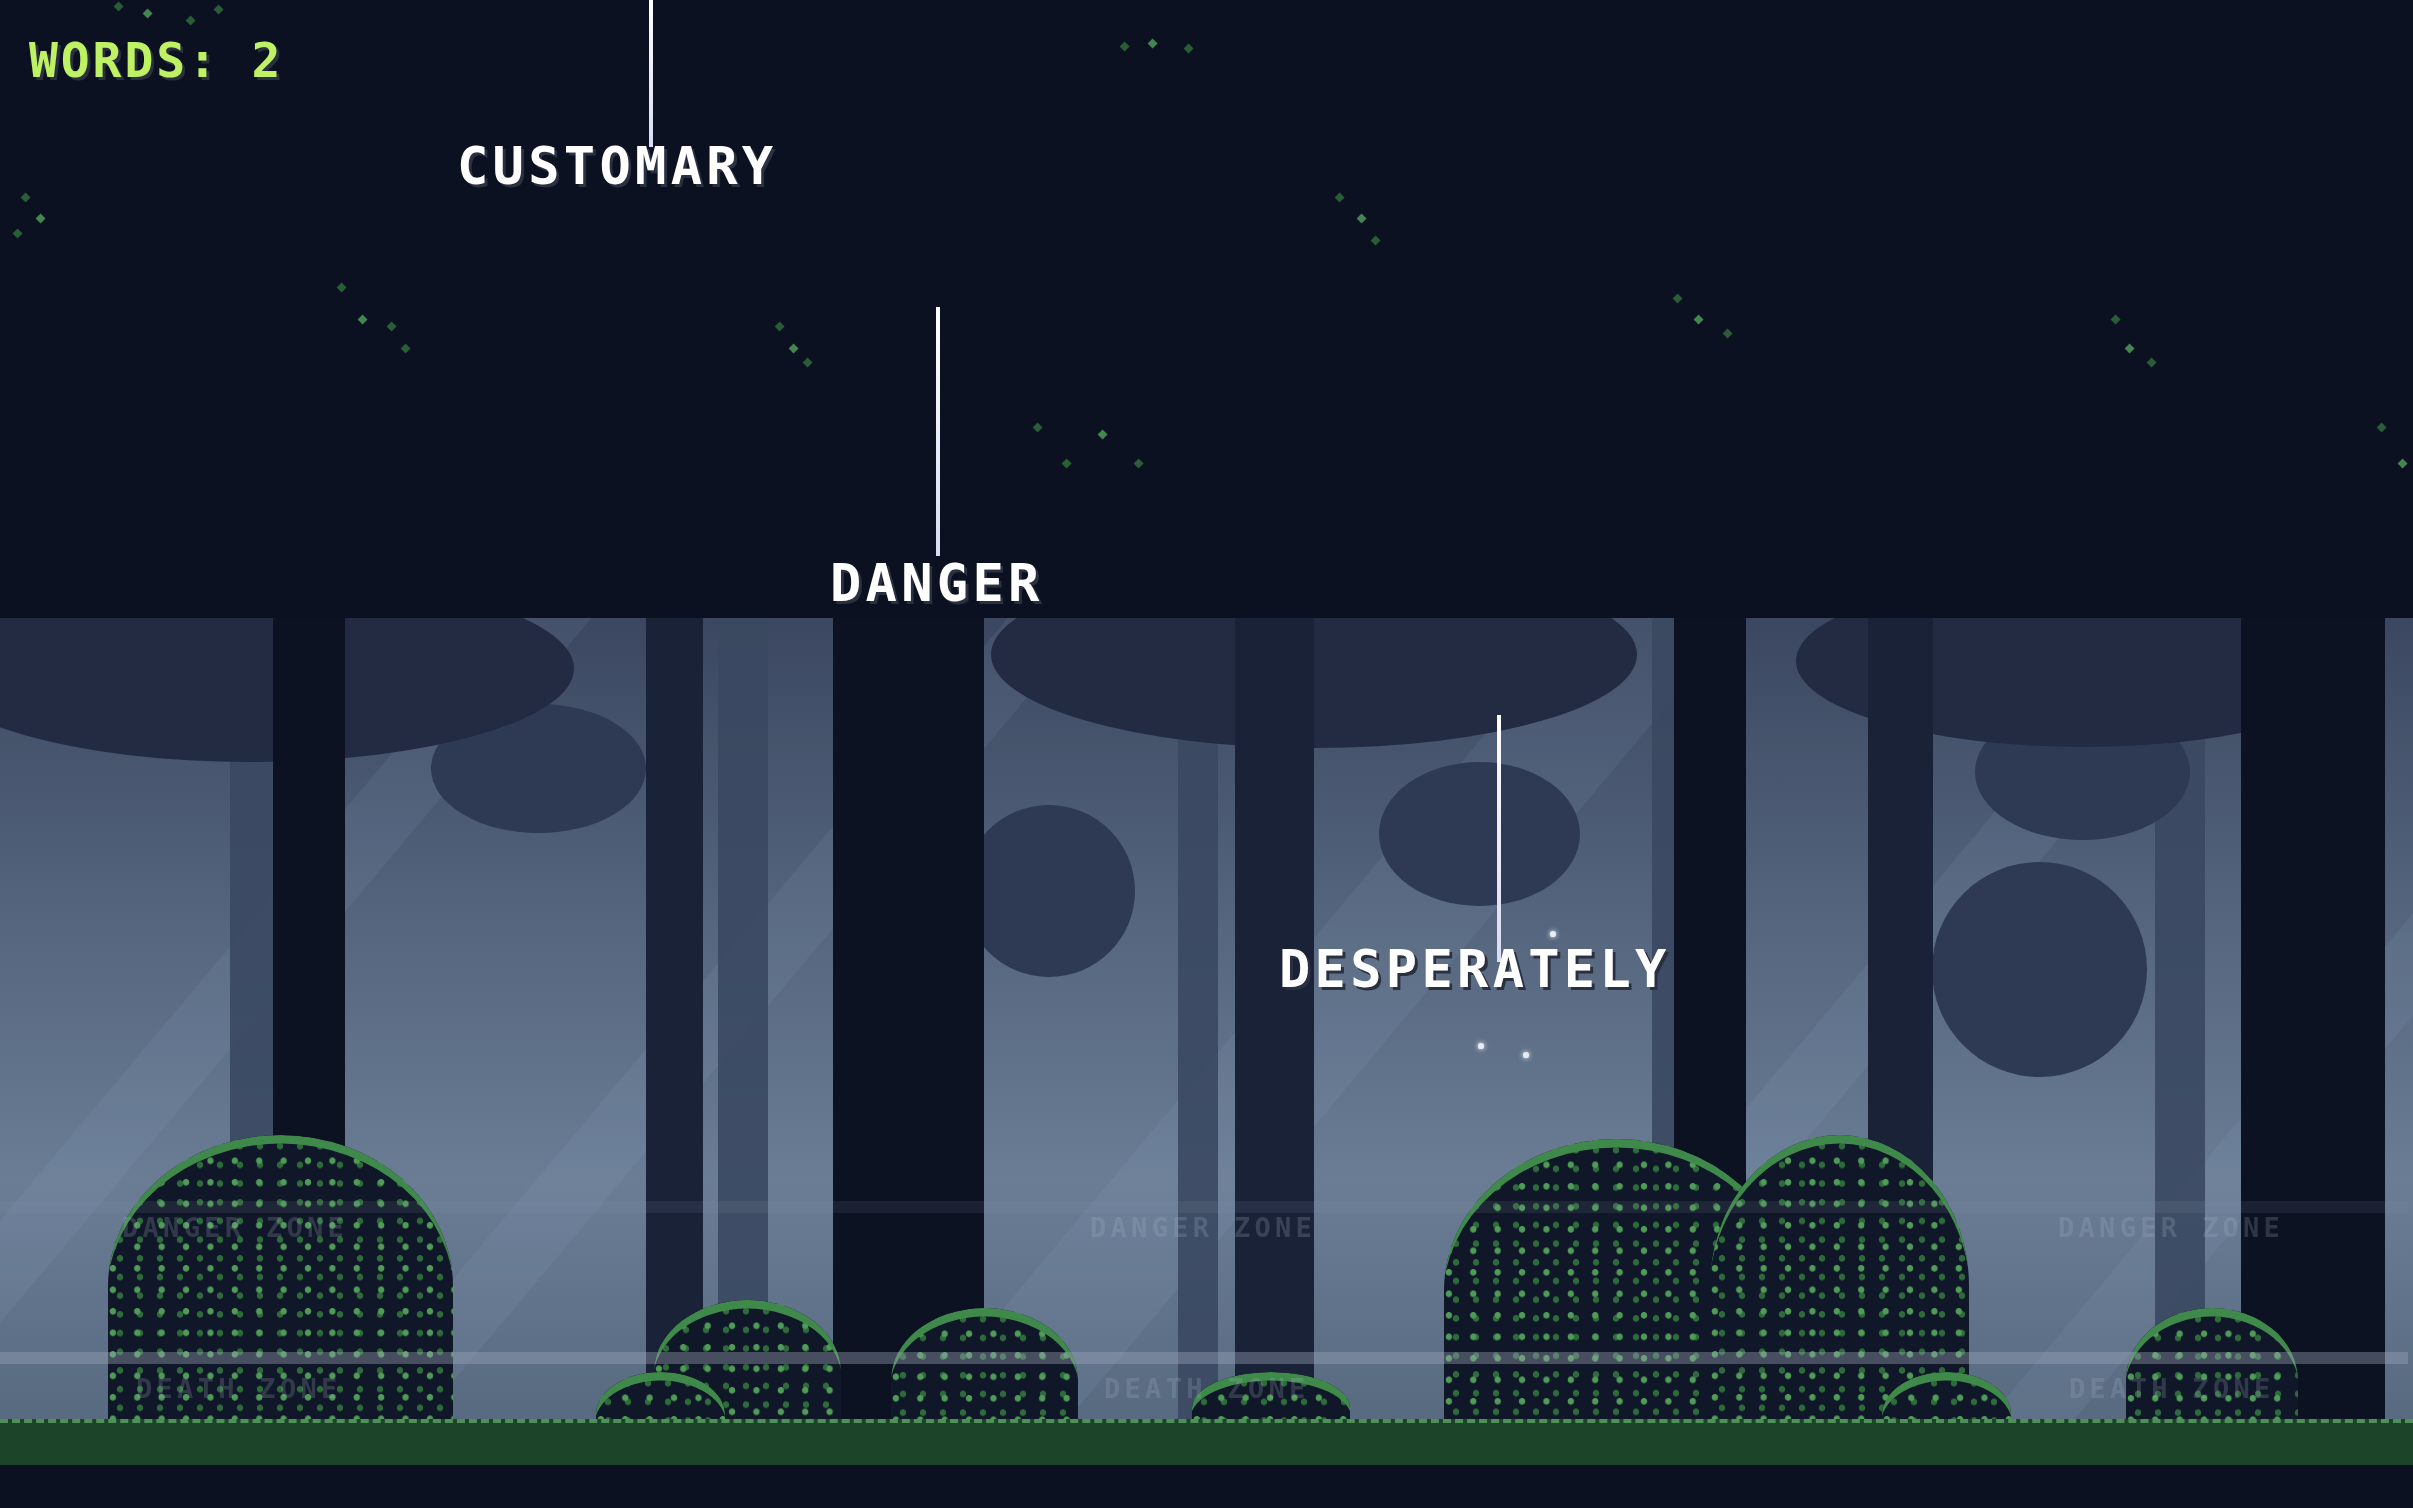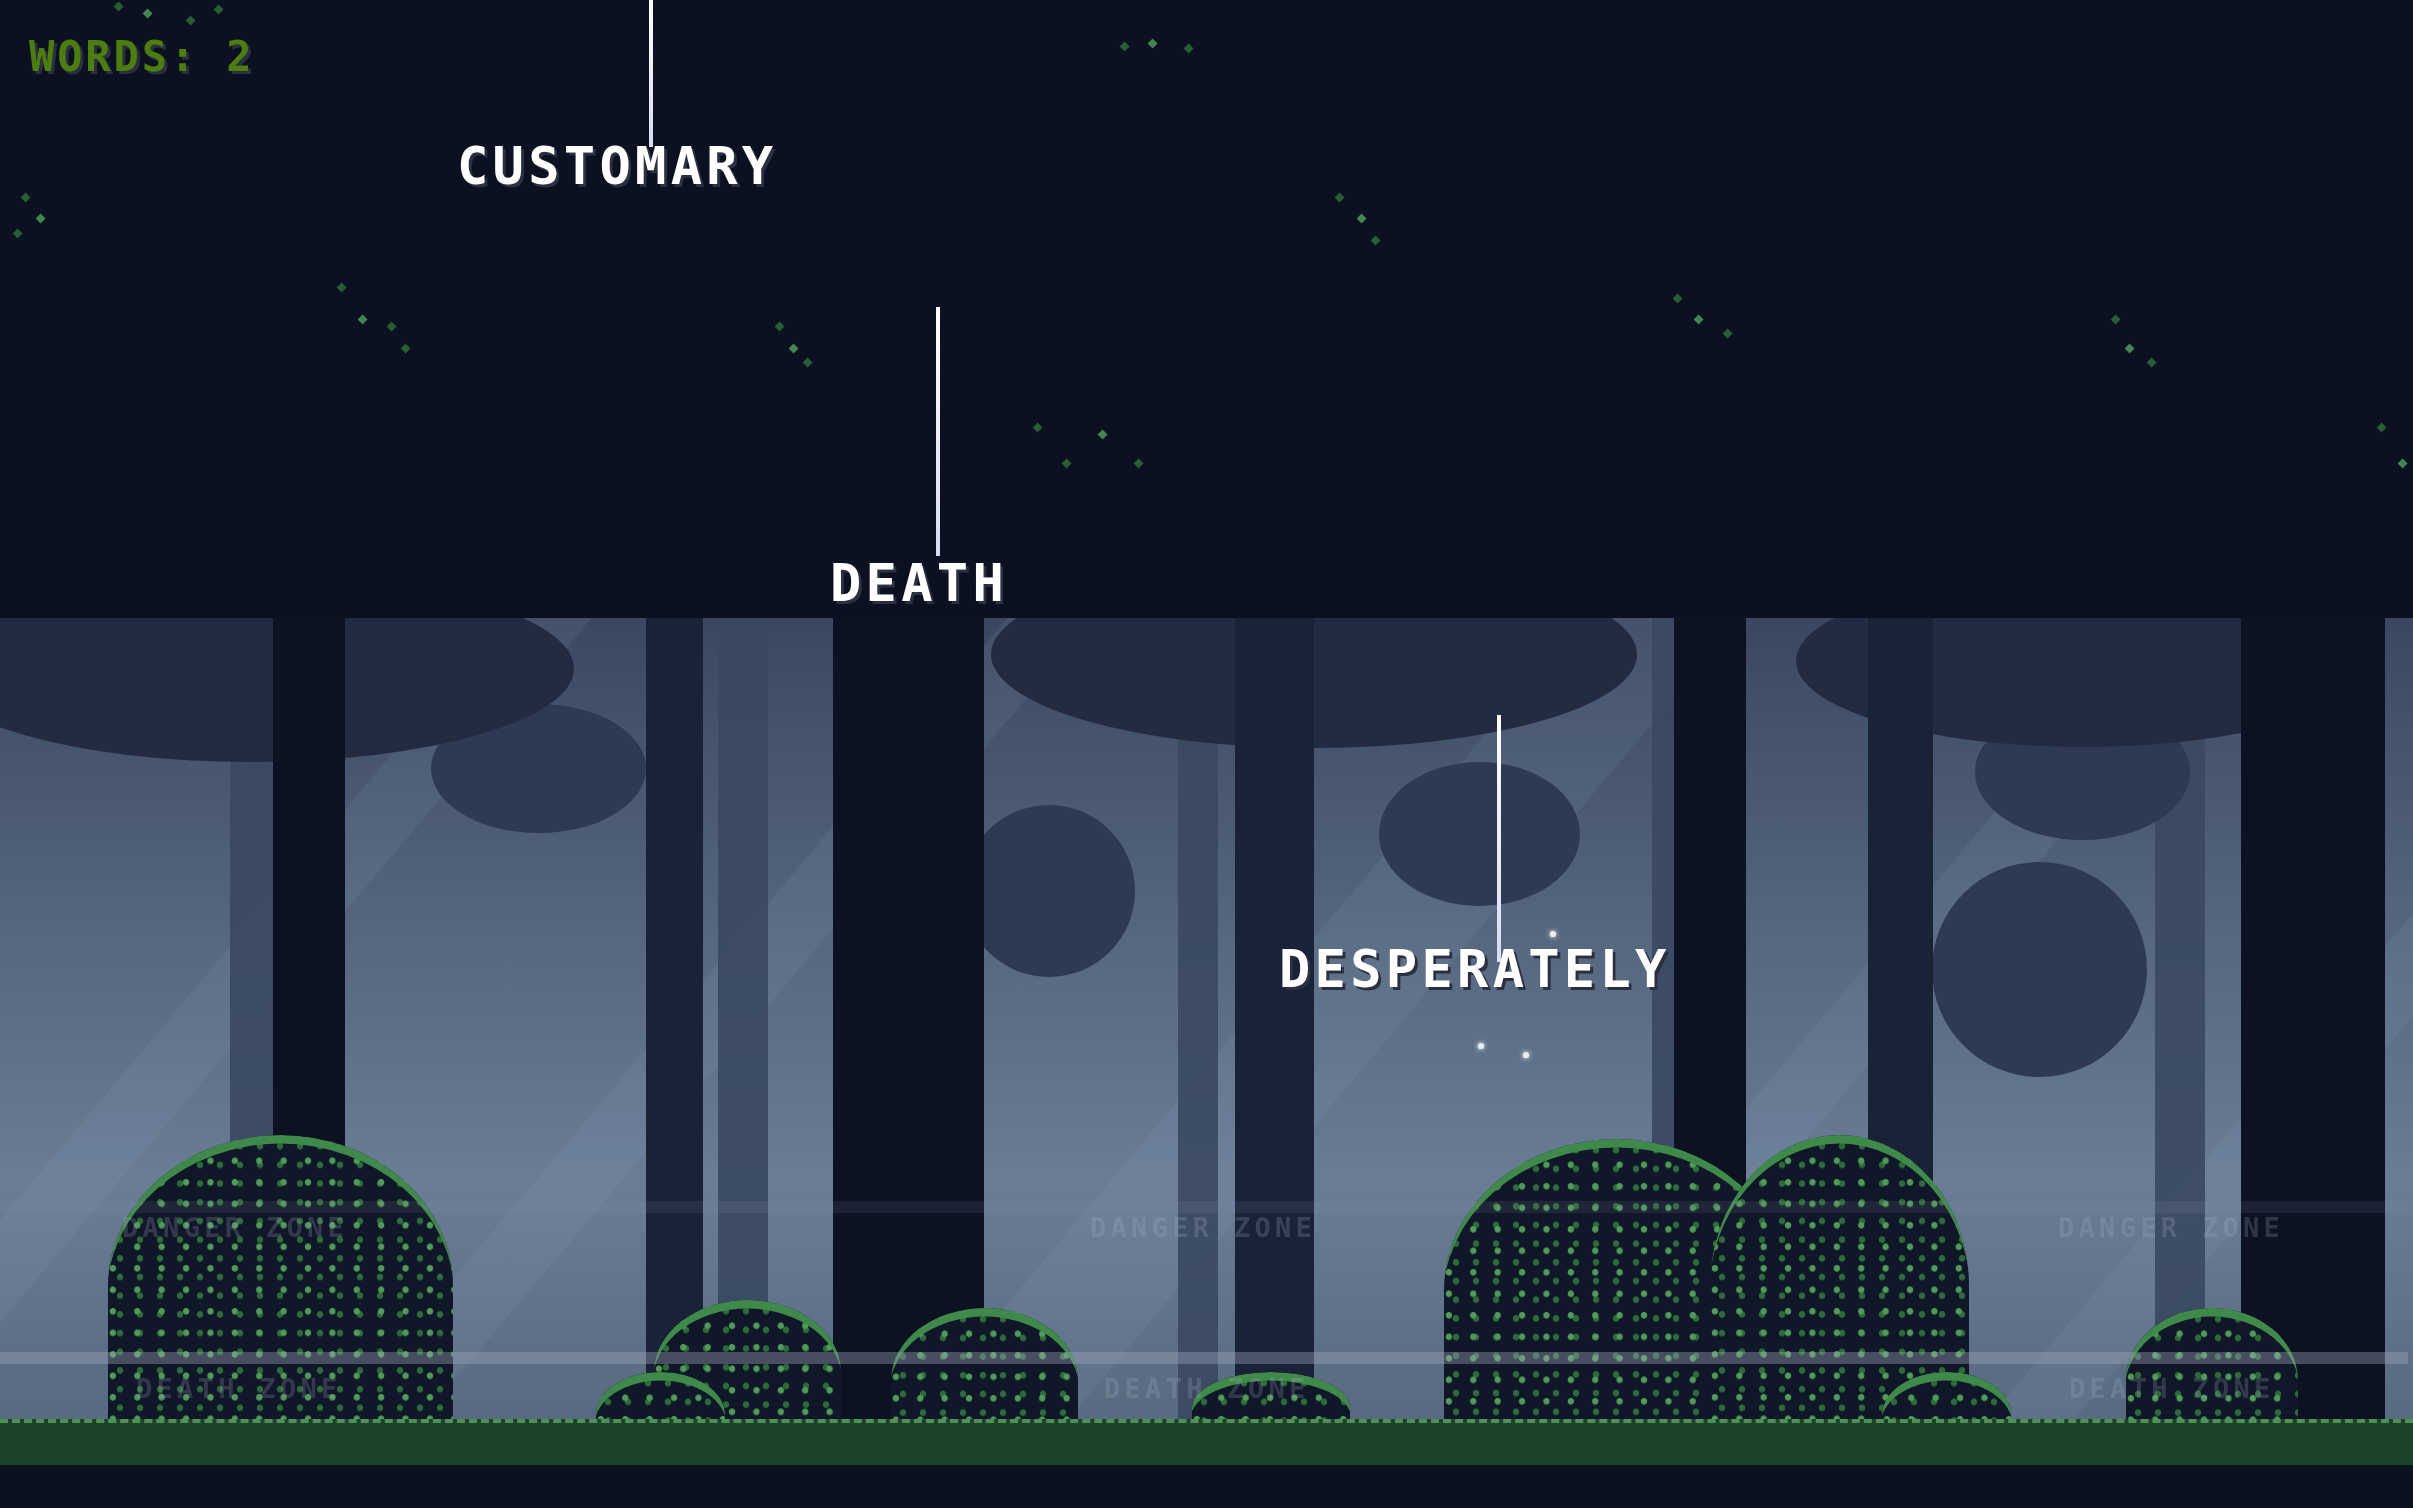--- a/index.html
+++ b/index.html
@@ -28,21 +28,21 @@
     border-top:4.3px dashed #4f8f58; }
   .ground { left:0; top:1465px; width:2413px; height:43px; background:#0b1121; }
   
   .zone-band { position:absolute; left:0; width:2408px; height:11.5px; }
   .danger-band { top:1201px; background:rgba(140,150,175,0.12); }
   .death-band { top:1352px; background:rgba(160,168,190,0.38); }
   .zone-label { position:absolute; font-family:"DejaVu Sans Mono", monospace; font-weight:bold;
     font-size:27px; letter-spacing:4.3px; color:rgba(170,180,200,0.22); white-space:nowrap; }
   
   .hud { position:absolute; left:29px; top:32px; font-family:"DejaVu Sans Mono", monospace; font-weight:bold;
-    font-size:42px; letter-spacing:2.9px; color:#4d7c0f; text-shadow:2.9px 2.9px 0 #2a3040; }
+    font-size:48px; letter-spacing:2.9px; color:#bef264; text-shadow:2.9px 2.9px 0 #2a3040; }
   .word { position:absolute; font-family:"DejaVu Sans Mono", monospace; font-weight:bold; color:#ffffff;
     font-size:52px; letter-spacing:4.3px; line-height:1; text-shadow:2.9px 2.9px 0 #2a3040; white-space:nowrap; }
   .trail { position:absolute; width:4.3px; background:linear-gradient(180deg,#ffffff,#d9dcf2); }
   .spark { position:absolute; width:5.7px; height:5.7px; border-radius:50%; background:#e8ecf5; box-shadow:0 0 5.7px #fff; }
 </style>
 </head>
 <body>
 
 <div class="layer sky"></div>
 
@@ -137,19 +137,19 @@
 <div class="layer ground"></div>
 
 <div class="spark" style="left:1550px;top:931px"></div>
 <div class="spark" style="left:1478px;top:1043px"></div>
 <div class="spark" style="left:1523px;top:1052px"></div>
 
 <div class="trail" style="left:649px;top:0;height:147px"></div>
 <div class="word" style="left:457px;top:140px">CUSTOMARY</div>
 
 <div class="trail" style="left:936px;top:307px;height:249px"></div>
-<div class="word" style="left:830px;top:557px">DEATH</div>
+<div class="word" style="left:830px;top:557px">DANGER</div>
 
 <div class="trail" style="left:1497px;top:715px;height:247px"></div>
 <div class="word" style="left:1279px;top:943px">DESPERATELY</div>
 
 <div class="hud">WORDS: 2</div>
 
 
 </body></html>

